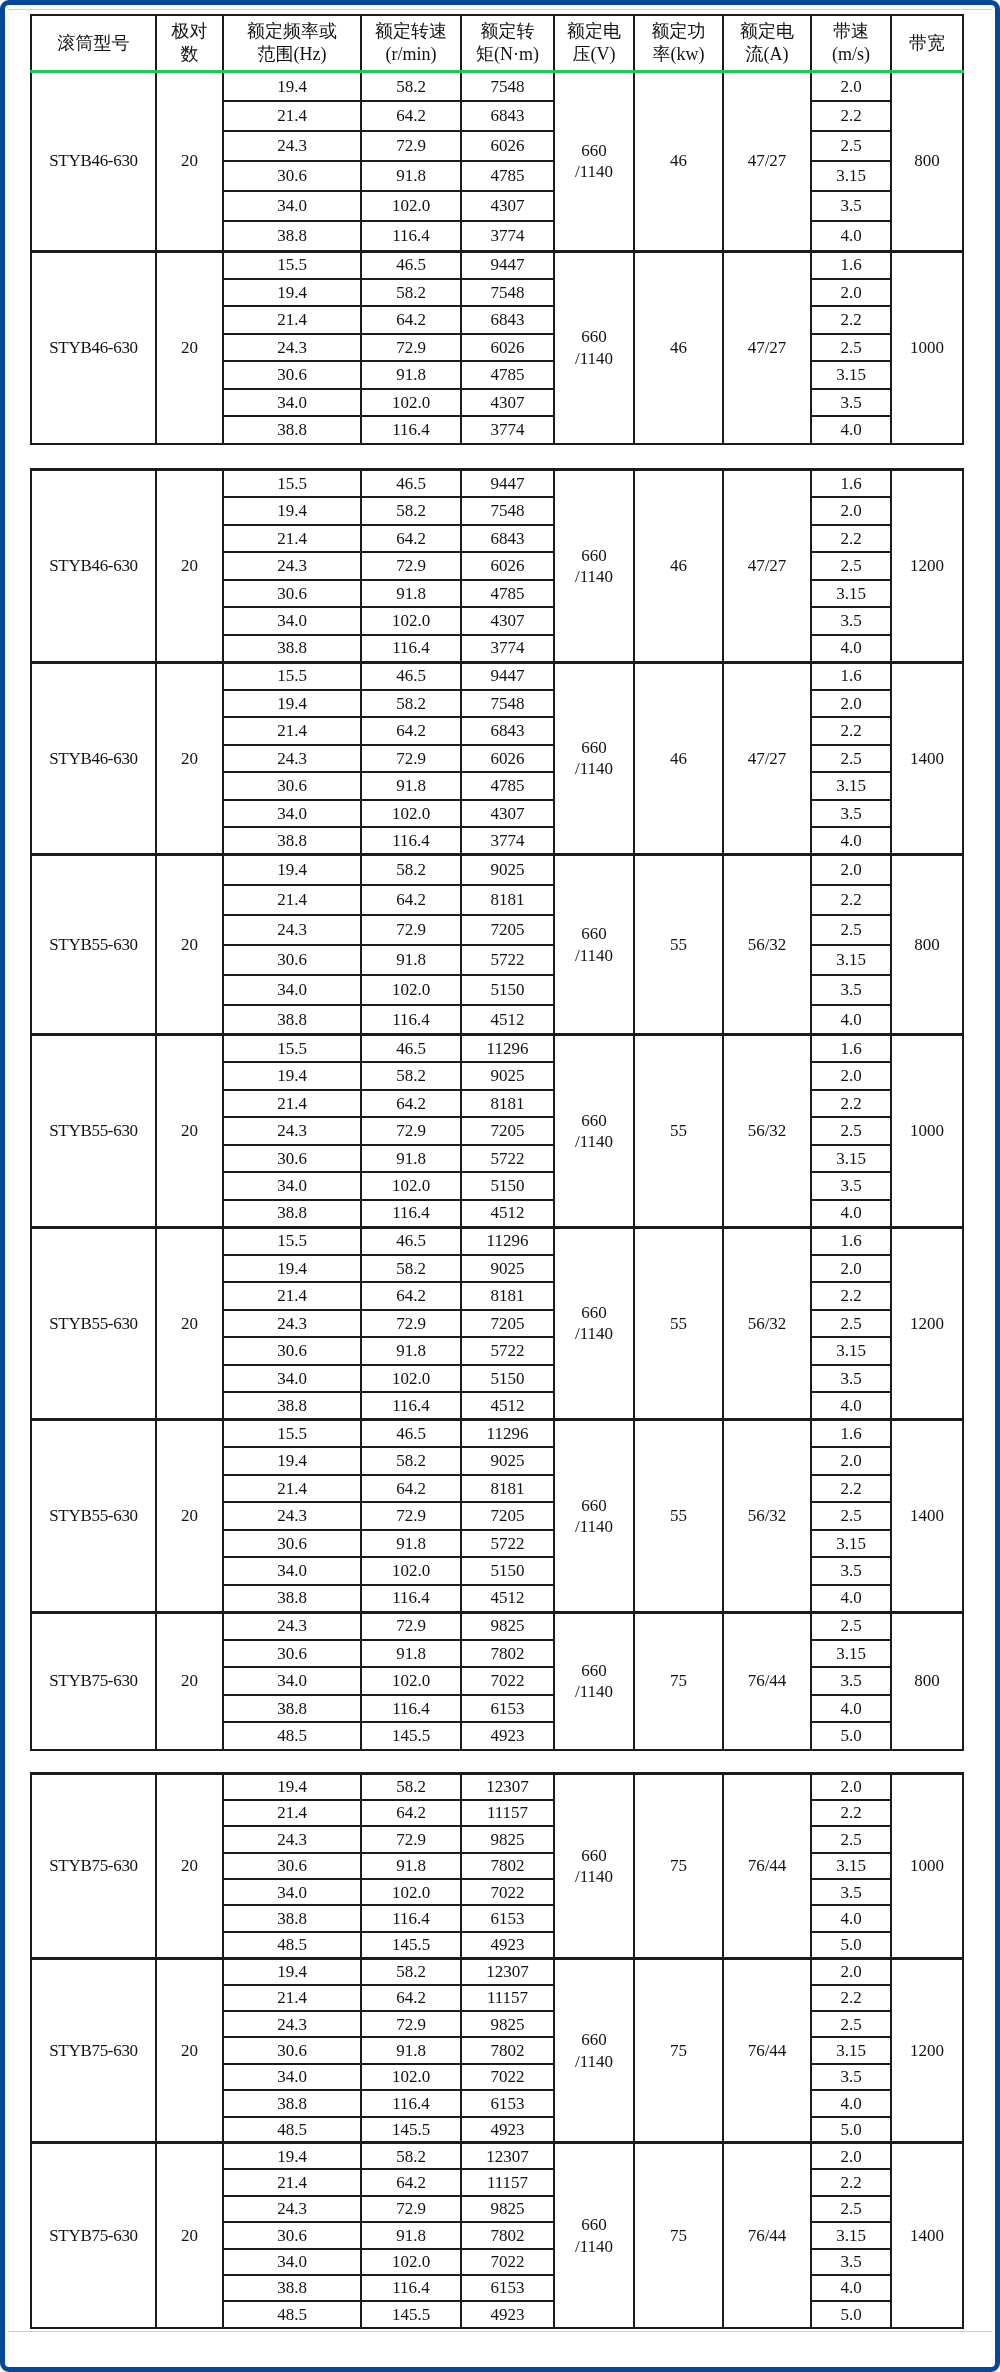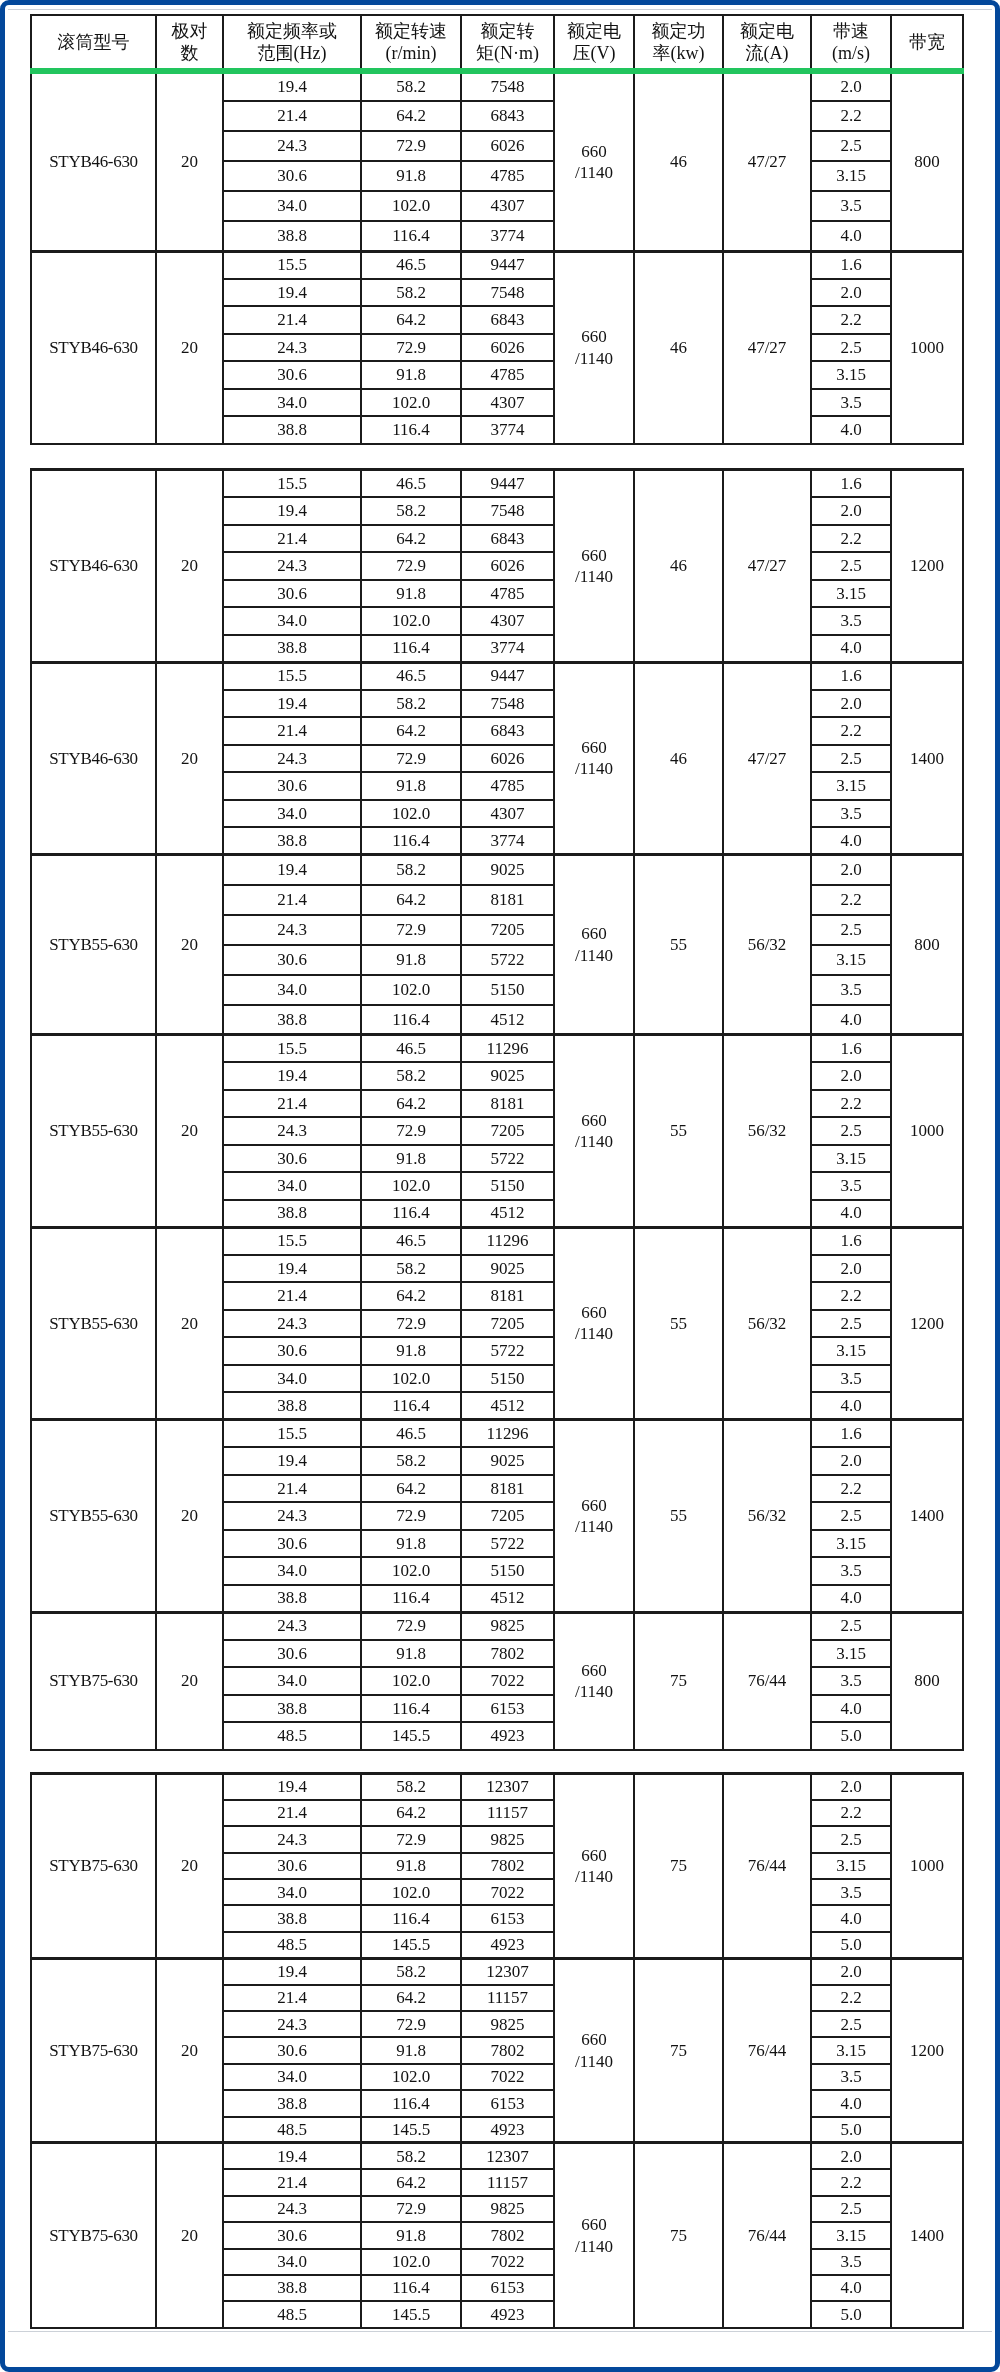--- a/index.html
+++ b/index.html
@@ -24,21 +24,21 @@
   #sec-1{top:468px;}
   #sec-2{top:1772px;}
   table.sec th, table.sec td{
     border:2px solid #1b1b1b;
     text-align:center;vertical-align:middle;
     padding:0 2px;box-sizing:border-box;
     font-size:17px;line-height:1.25;
     white-space:nowrap;overflow:hidden;
   }
   table.sec thead th{font-size:18px;font-weight:normal;height:56px;}
-  table.sec thead{border-bottom:6px solid #22c55e;}
+  table.sec thead{border-bottom:3px solid #22c55e;}
   table.sec tbody{border-top:3px solid #1b1b1b;}
   table.sec{border:2.5px solid #1b1b1b;}
   tbody.rows7 tr{height:27.5px;}
   tbody.rows6 tr{height:30px;}
   tbody.rows5 tr{height:27.5px;}
   #sec-2 tbody tr{height:26.4px;}
   td.model-cell{font-size:16.5px;letter-spacing:-0.3px;}
 </style>
 </head>
 <body>

